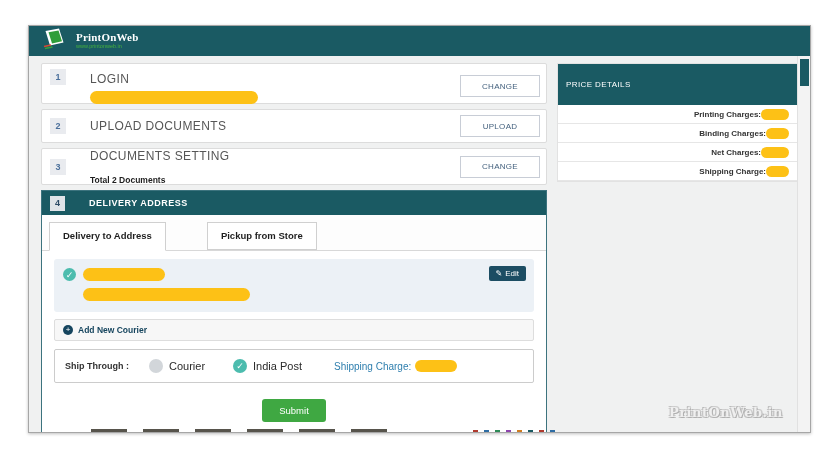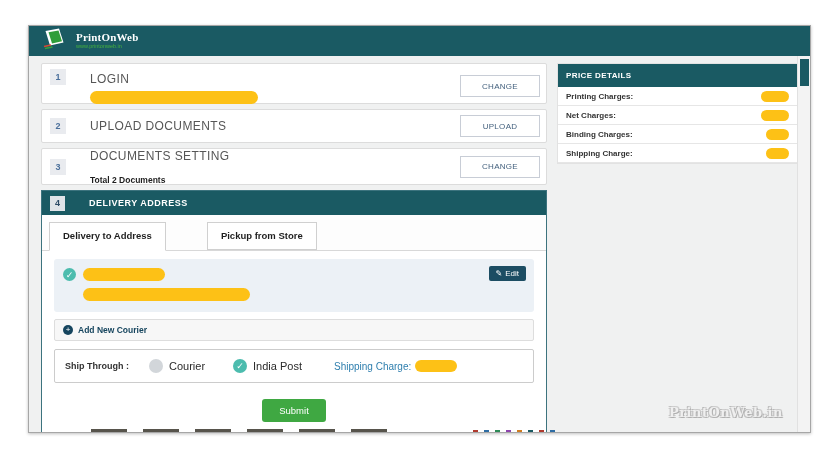--- a/index.html
+++ b/index.html
@@ -62,22 +62,22 @@
   .radio.checked { background:#4cbcae; color:#fff; font-size:9px; display:flex; align-items:center; justify-content:center; }
   .opt-label { font-size:11px; color:#2b2b2b; margin-right:28px; }
   .ship-charge-label { font-size:10px; color:#2f7fae; margin-left:4px; }
   .pill-ship { width:42px; height:12px; margin-left:4px; }
 
   .submit-wrap { text-align:center; margin-top:16px; }
   .btn-submit { background:#3fa842; color:#fff; font-size:9.5px; padding:6px 17px; border:none; border-radius:3px; cursor:pointer; font-family:"Liberation Sans", sans-serif; }
 
   
   .right-panel { position:absolute; left:528px; top:7px; width:241px; background:#fff; border:1px solid #e2e2e2; }
-  .price-head { background:#1a5a63; color:#fff; font-size:8px; font-weight:bold; letter-spacing:.4px; padding:7px 8px; }
-  .price-row { display:flex; justify-content:space-between; align-items:center; height:19px; padding:0 8px; border-bottom:1px solid #e6e6e6; font-size:8px; font-weight:bold; color:#333; background:#fff; }
+  .price-head { background:#1a5a63; color:#fff; font-size:8px; font-weight:normal; letter-spacing:.4px; padding:16px 8px; }
+  .price-row { display:flex; justify-content:flex-end; align-items:center; height:19px; padding:0 8px; border-bottom:1px solid #e6e6e6; font-size:8px; font-weight:bold; color:#333; background:#fff; }
   .price-pill { height:11px; border-radius:5.5px; background:#fdc116; }
   .w28 { width:28px; } .w23 { width:23px; } .w38 { width:38px; }
   .price-row.total { background:#6f6f6f; color:#fff; height:21px; font-size:9px; border-bottom:none; }
 
   .watermark { position:absolute; right:27px; bottom:13px; font-family:"DejaVu Serif", serif; font-weight:bold; font-size:13px; letter-spacing:.5px; color:#efefef;
     text-shadow:1px 1px 0 #b0b0b0, -1px 1px 0 #c4c4c4, 1px -1px 0 #cfcfcf, -1px -1px 0 #bababa; }
 
   
   .bottom-strip { position:absolute; left:0; right:13px; bottom:0; height:4px; display:flex; align-items:flex-end; gap:16px; padding-left:62px; overflow:hidden; }
   .strip-seg { height:4px; width:36px; background:#57544c; flex:none; }
@@ -182,26 +182,26 @@
       </div>
     </div>
 
     <div class="right-panel">
       <div class="price-head">PRICE DETAILS</div>
       <div class="price-row">
         <span>Printing Charges:</span>
         <span class="price-pill w28"></span>
       </div>
       <div class="price-row">
+        <span>Binding Charges:</span>
+        <span class="price-pill w23"></span>
+      </div>
+      <div class="price-row">
         <span>Net Charges:</span>
         <span class="price-pill w28"></span>
-      </div>
-      <div class="price-row">
-        <span>Binding Charges:</span>
-        <span class="price-pill w23"></span>
       </div>
       <div class="price-row">
         <span>Shipping Charge:</span>
         <span class="price-pill w23"></span>
       </div>
     </div>
 
     <div class="watermark">PrintOnWeb.in</div>
 
     <div class="bottom-strip">

